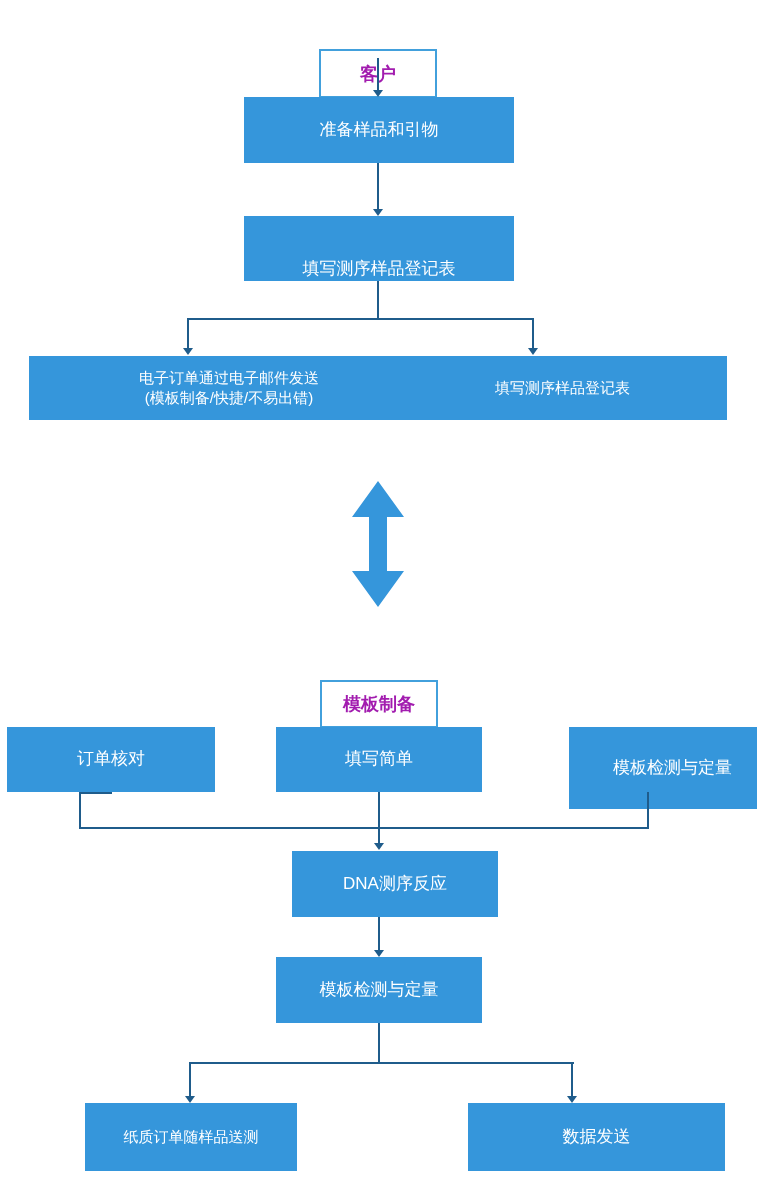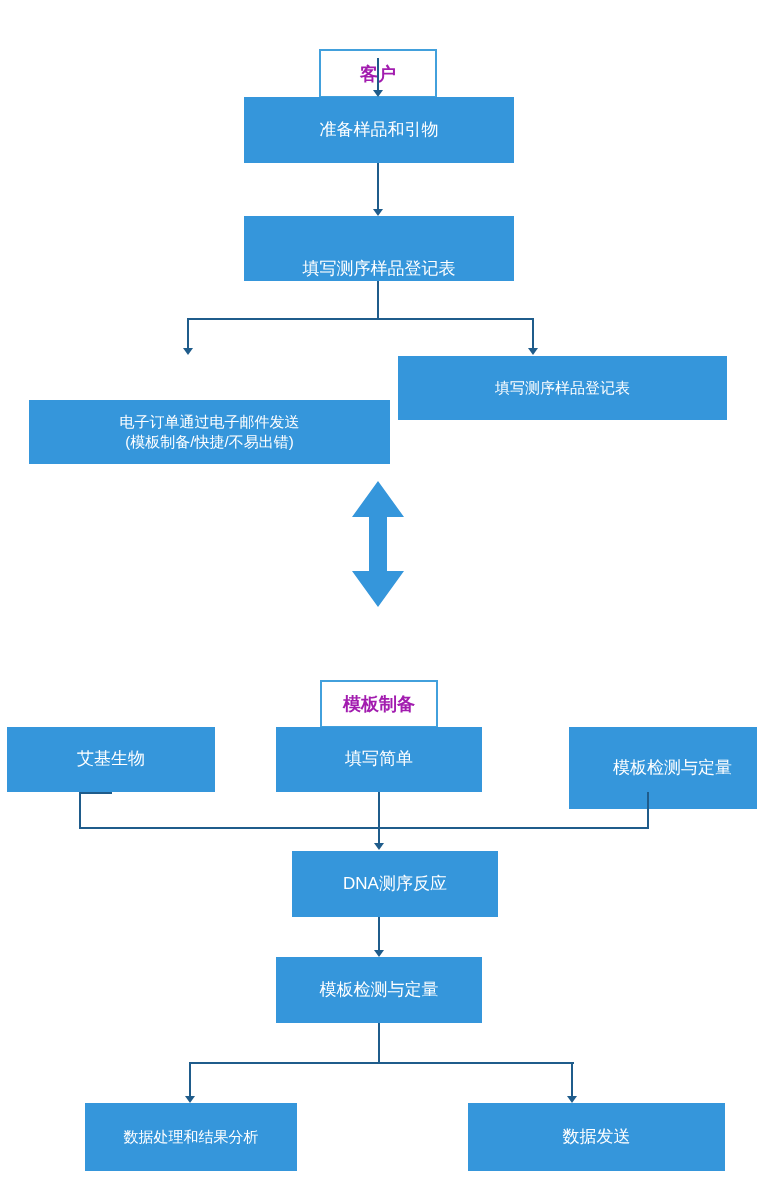--- a/index.html
+++ b/index.html
@@ -57,39 +57,39 @@
     <span>填写测序样品登记表</span>
   </div>
 
   <div class="vline" style="left:377px;top:281px;height:37px;"></div>
   <div class="hline" style="left:188px;top:318px;width:346px;"></div>
   <div class="vline" style="left:187px;top:318px;height:31px;"></div>
   <div class="arrow-down" style="left:183px;top:348px;"></div>
   <div class="vline" style="left:532px;top:318px;height:31px;"></div>
   <div class="arrow-down" style="left:528px;top:348px;"></div>
 
-  <div class="node small-text" style="left:29px;top:356px;width:361px;height:64px;margin-top:44px;">
+  <div class="node small-text" style="left:29px;top:356px;width:400px;height:64px;">
     <span class="sub">电子订单通过电子邮件发送</span>
     <span class="sub">(模板制备/快捷/不易出错)</span>
   </div>
 
   <div class="node small-text" style="left:398px;top:356px;width:329px;height:64px;">
     <span class="sub">填写测序样品登记表</span>
   </div>
 
   <svg class="double-arrow" width="52" height="126" viewBox="0 0 52 126">
     <polygon points="26,0 52,36 35,36 35,90 52,90 26,126 0,90 17,90 17,36 0,36" fill="#3596db"></polygon>
   </svg>
 
   <div class="white-box" style="left:320px;top:640px;width:118px;height:48px;">
     <span>模板制备</span>
   </div>
 
   <div class="node" style="left:7px;top:727px;width:208px;height:65px;">
-    <span>艾基生物</span>
+    <span>订单核对</span>
   </div>
   <div class="node" style="left:276px;top:727px;width:206px;height:65px;">
     <span>填写简单</span>
   </div>
   <div class="node" style="left:569px;top:727px;width:207px;height:82px;">
     <span>模板检测与定量</span>
   </div>
 
   <div class="hline" style="left:79px;top:792px;width:33px;"></div>
   <div class="vline" style="left:79px;top:792px;height:36px;"></div>
@@ -110,19 +110,19 @@
   </div>
 
   <div class="vline" style="left:378px;top:1023px;height:39px;"></div>
   <div class="hline" style="left:190px;top:1062px;width:384px;"></div>
   <div class="vline" style="left:189px;top:1062px;height:35px;"></div>
   <div class="arrow-down" style="left:185px;top:1096px;"></div>
   <div class="vline" style="left:571px;top:1062px;height:35px;"></div>
   <div class="arrow-down" style="left:567px;top:1096px;"></div>
 
   <div class="node small-text" style="left:85px;top:1103px;width:212px;height:68px;">
-    <span>数据处理和结果分析</span>
+    <span>纸质订单随样品送测</span>
   </div>
   <div class="node" style="left:468px;top:1103px;width:257px;height:68px;">
     <span>数据发送</span>
   </div>
 
 </div>
 
 </body></html>

